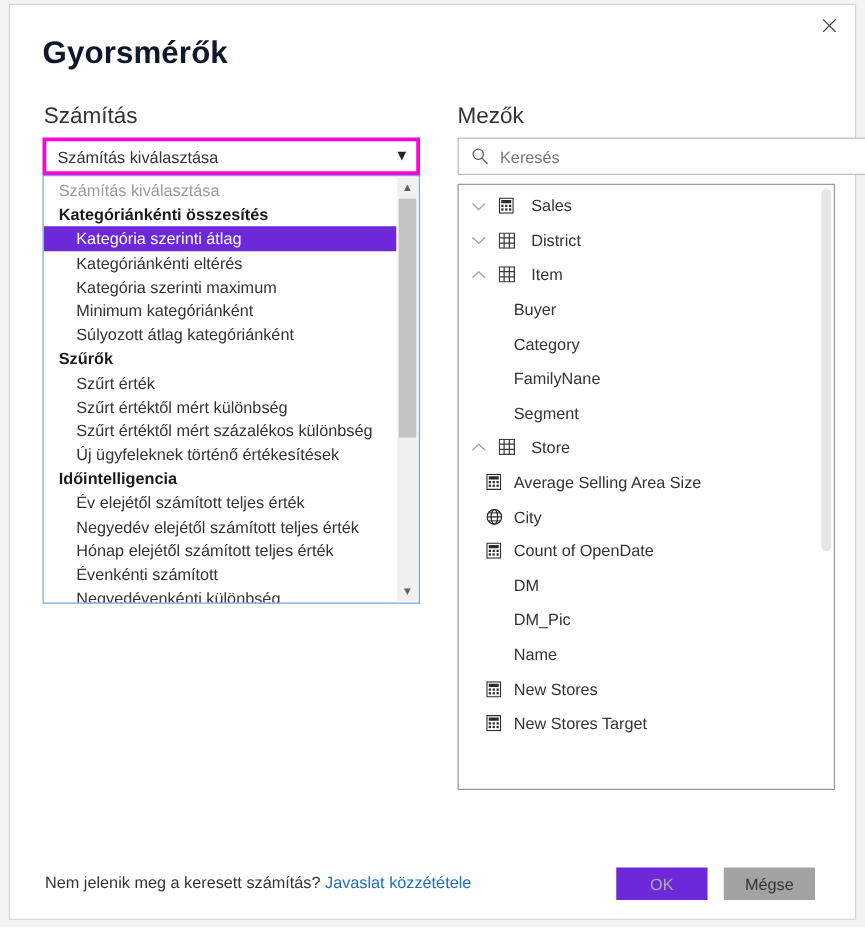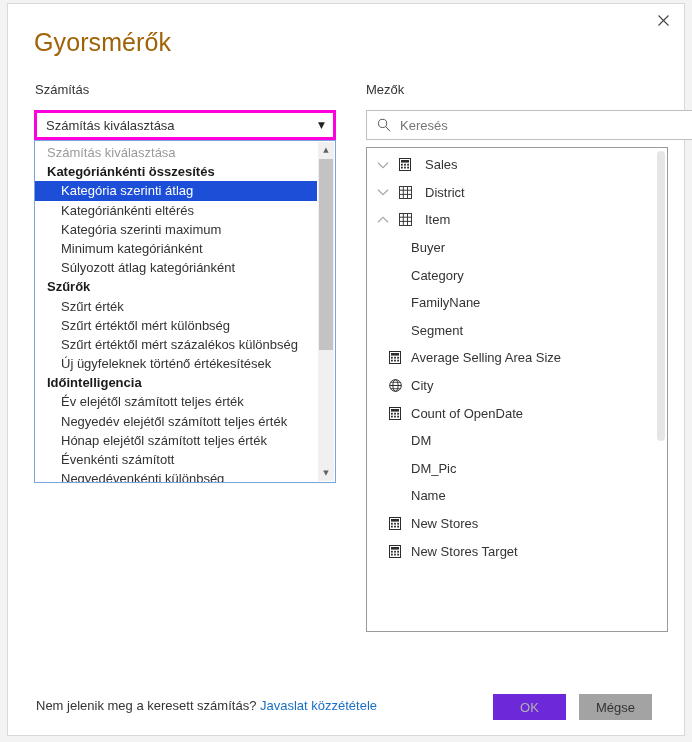--- a/index.html
+++ b/index.html
@@ -37,28 +37,28 @@
     cursor: pointer;
     font-family: "DejaVu Sans", sans-serif;
     line-height: 1;
   }
 
   .title {
     position: absolute;
     left: 26px;
     top: 24px;
     font-size: 25px;
-    color: #a16207;
-    font-weight: 400;
+    color: #0f172a;
+    font-weight: 700;
     letter-spacing: 0.1px;
   }
 
   .section-label {
     position: absolute;
-    font-size: 13px;
+    font-size: 18px;
     color: #333333;
   }
   #calc-label { left: 27px; top: 78px; }
   #fields-label { left: 358px; top: 78px; }
 
   
   .combo {
     position: absolute;
     left: 26px;
     top: 106px;
@@ -114,21 +114,21 @@
     cursor: default;
   }
   .dd-row.placeholder { color: #9a9a9a; }
   .dd-row.group {
     font-weight: bold;
     color: #1a1a1a;
     padding-left: 12px;
   }
   .dd-row.item { padding-left: 26px; }
   .dd-row.selected {
-    background: #1d4ed8;
+    background: #6d28d9;
     color: #ffffff;
   }
 
   
   .dd-scroll {
     position: absolute;
     right: 1px;
     top: 1px;
     bottom: 1px;
     width: 16px;
@@ -417,20 +417,37 @@
           <span class="lbl">Category</span>
         </div>
         <div class="fl-row child">
           <span class="fld-icon blank"></span>
           <span class="lbl">FamilyNane</span>
         </div>
         <div class="fl-row child">
           <span class="fld-icon blank"></span>
           <span class="lbl">Segment</span>
         </div>
+        <div class="fl-row table-row">
+          <span class="chev">
+            <svg width="12" height="8" viewBox="0 0 12 8">
+              <polyline points="1,6.2 6,1.4 11,6.2" fill="none" stroke="#a8a8a8" stroke-width="1.2"></polyline>
+            </svg>
+          </span>
+          <span class="tbl-icon">
+            <svg width="13" height="13" viewBox="0 0 13 13">
+              <rect x="0.5" y="0.5" width="12" height="12" fill="none" stroke="#3a3a3a" stroke-width="1"></rect>
+              <line x1="0.5" y1="4.2" x2="12.5" y2="4.2" stroke="#3a3a3a" stroke-width="1"></line>
+              <line x1="0.5" y1="8.4" x2="12.5" y2="8.4" stroke="#3a3a3a" stroke-width="1"></line>
+              <line x1="4.3" y1="0.5" x2="4.3" y2="12.5" stroke="#3a3a3a" stroke-width="1"></line>
+              <line x1="8.5" y1="0.5" x2="8.5" y2="12.5" stroke="#3a3a3a" stroke-width="1"></line>
+            </svg>
+          </span>
+          <span class="lbl">Store</span>
+        </div>
         <div class="fl-row child">
           <span class="fld-icon">
             <svg width="12" height="13" viewBox="0 0 12 13">
               <rect x="0.5" y="0.5" width="11" height="12" fill="none" stroke="#2b2b2b" stroke-width="1"></rect>
               <rect x="2" y="2" width="8" height="2.6" fill="#2b2b2b"></rect>
               <rect x="2" y="5.8" width="1.8" height="1.8" fill="#2b2b2b"></rect>
               <rect x="5.1" y="5.8" width="1.8" height="1.8" fill="#2b2b2b"></rect>
               <rect x="8.2" y="5.8" width="1.8" height="1.8" fill="#2b2b2b"></rect>
               <rect x="2" y="8.7" width="1.8" height="1.8" fill="#2b2b2b"></rect>
               <rect x="5.1" y="8.7" width="1.8" height="1.8" fill="#2b2b2b"></rect>

